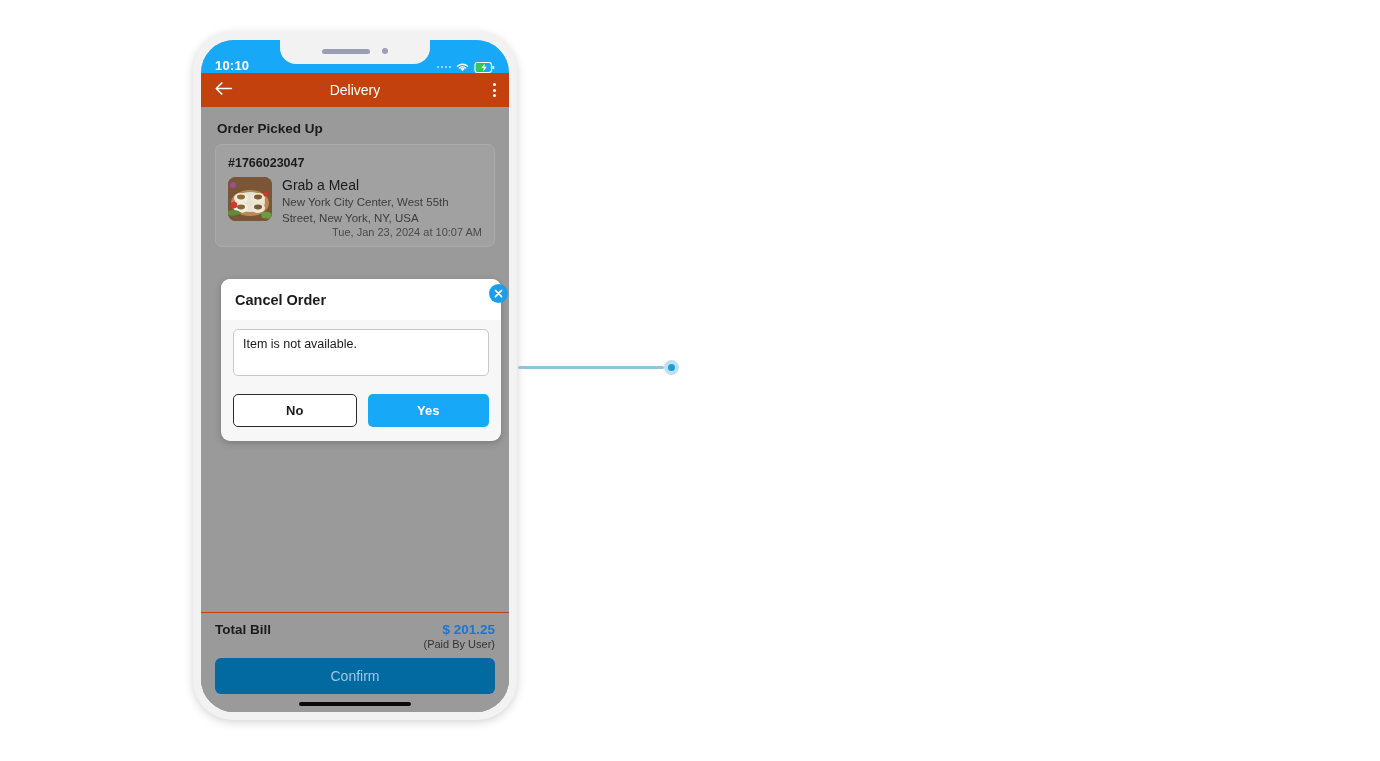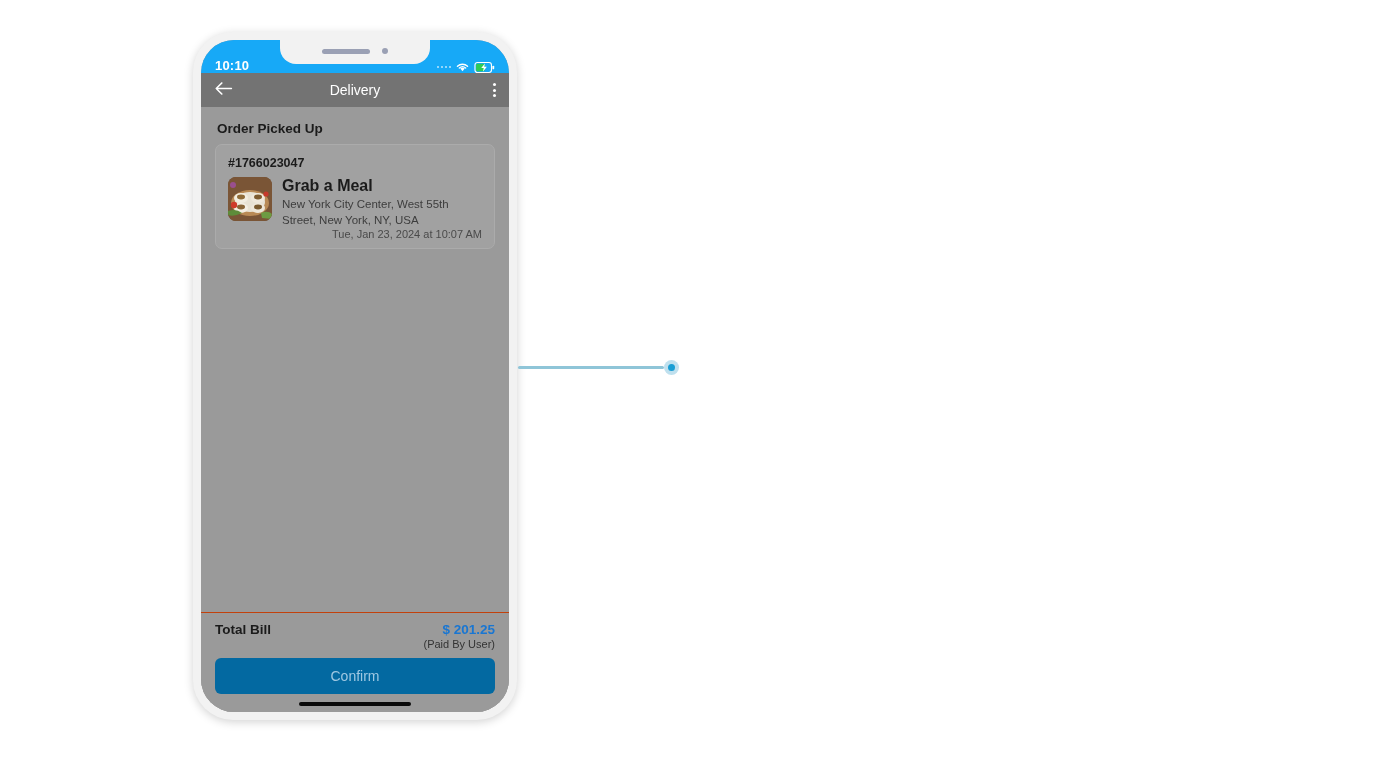--- a/index.html
+++ b/index.html
@@ -51,21 +51,21 @@
     background: #f2f2f2; border-radius: 0 0 16px 16px;
     display: flex; align-items: center; justify-content: center; gap: 12px;
   }
   #speaker-bar { width: 48px; height: 5px; border-radius: 3px; background: #9aa0b4; }
   #camera-dot { width: 6px; height: 6px; border-radius: 50%; background: #9aa0b4; }
   .sig-dots { display:flex; gap:1.5px; align-items:flex-end; }
   .sig-dots i { width:2.5px; height:2.5px; border-radius:50%; background:#bde6fd; display:block; }
 
   
   #app-bar {
-    height: 34px; background: #737373;
+    height: 34px; background: #c2410c;
     display: flex; align-items: center; padding: 0 13px;
     position: relative;
   }
   #app-title {
     position: absolute; left: 0; right: 0; text-align: center;
     color: #ffffff; font-size: 14px; pointer-events: none;
   }
   #back-button, #menu-button { position: relative; z-index: 2; cursor: pointer; }
   #menu-button { margin-left: auto; display:flex; flex-direction:column; gap:2.5px; }
   #menu-button i { width:3px; height:3px; border-radius:50%; background:#fff; display:block; }
@@ -81,21 +81,21 @@
     border: 1px solid #ababab; border-radius: 7px;
     padding: 11px 12px 8px 12px;
   }
   #order-id { font-size: 12.5px; font-weight: bold; color: #1b1b1b; }
   #order-body { display: flex; gap: 10px; margin-top: 7px; }
   #order-thumb {
     width: 44px; height: 44px; flex: 0 0 44px; border-radius: 8px;
     overflow: hidden; background: #6b4a2f;
   }
   #order-info { flex: 1; min-width: 0; }
-  #restaurant-name { font-size: 16px; font-weight: bold; color: #1b1b1b; }
+  #restaurant-name { font-size: 14px; font-weight: normal; color: #1b1b1b; }
   #order-address { font-size: 11.5px; color: #3d3d3d; line-height: 1.35; margin-top: 2px; }
   #order-timestamp {
     text-align: right; font-size: 11px; color: #4a4a4a; 
   }
 
   
   #cancel-dialog {
     position: absolute; left: 20px; top: 172px;
     width: 280px;
     background: #f7f7f7;
@@ -247,20 +247,37 @@
               </svg>
             </div>
             <div id="order-info">
               <div id="restaurant-name">Grab a Meal</div>
               <div id="order-address">New York City Center, West 55th Street, New York, NY, USA</div>
             </div>
           </div>
           <div id="order-timestamp">Tue, Jan 23, 2024 at 10:07 AM</div>
         </div>
 
+        <div id="cancel-dialog">
+          <div id="dialog-header">
+            <div id="dialog-title">Cancel Order</div>
+            <div id="dialog-close">
+              <svg width="11" height="11" viewBox="0 0 12 12">
+                <path d="M2.6 2.6 L9.4 9.4 M9.4 2.6 L2.6 9.4" stroke="#ffffff" stroke-width="1.7" stroke-linecap="round"></path>
+              </svg>
+            </div>
+          </div>
+          <div id="dialog-body">
+            <textarea id="reason-input" placeholder="Enter reason" style="">Item is not available.</textarea>
+          </div>
+          <div id="dialog-actions">
+            <button class="dialog-btn" id="no-button">No</button>
+            <button class="dialog-btn" id="yes-button">Yes</button>
+          </div>
+        </div>
 
         <div id="bottom-bar">
           <div id="bill-row">
             <div id="bill-label">Total Bill</div>
             <div id="bill-right">
               <div id="bill-amount">$ 201.25</div>
               <div id="bill-note">(Paid By User)</div>
             </div>
           </div>
           <button id="confirm-button">Confirm</button>

